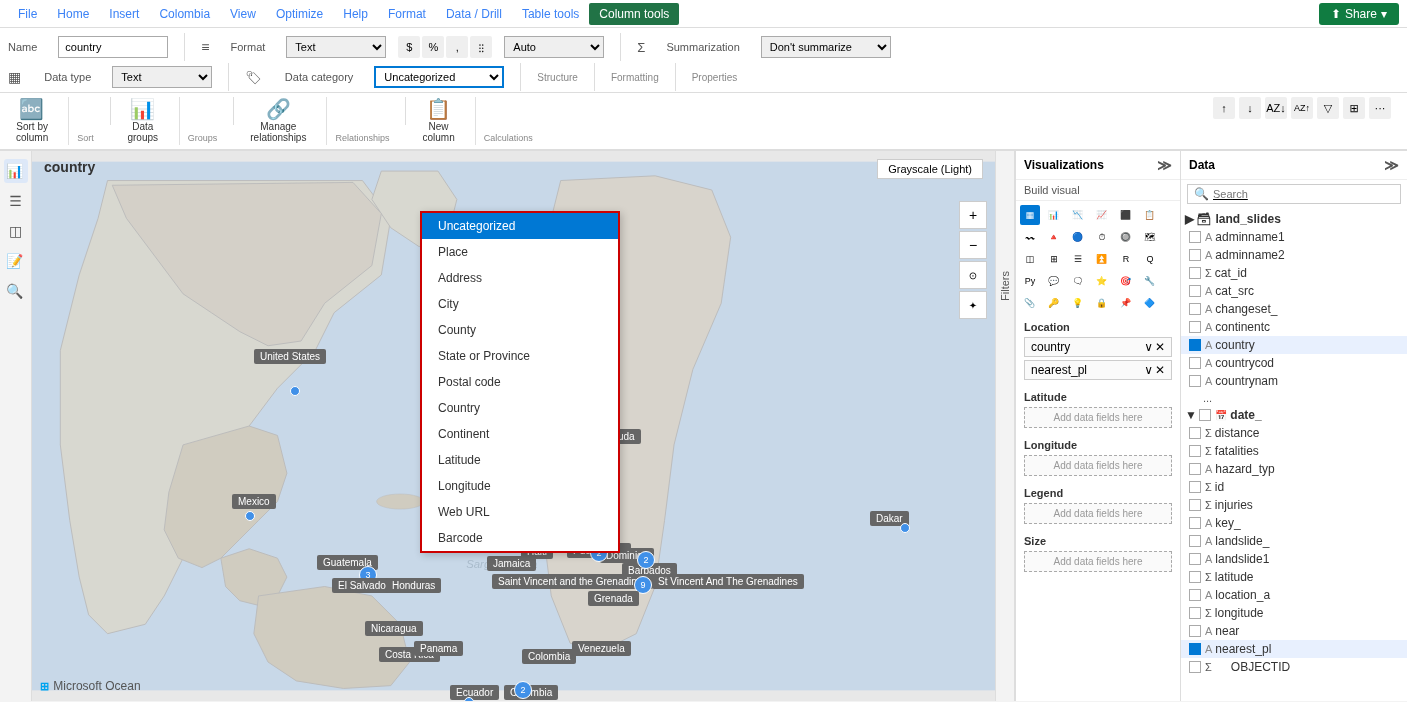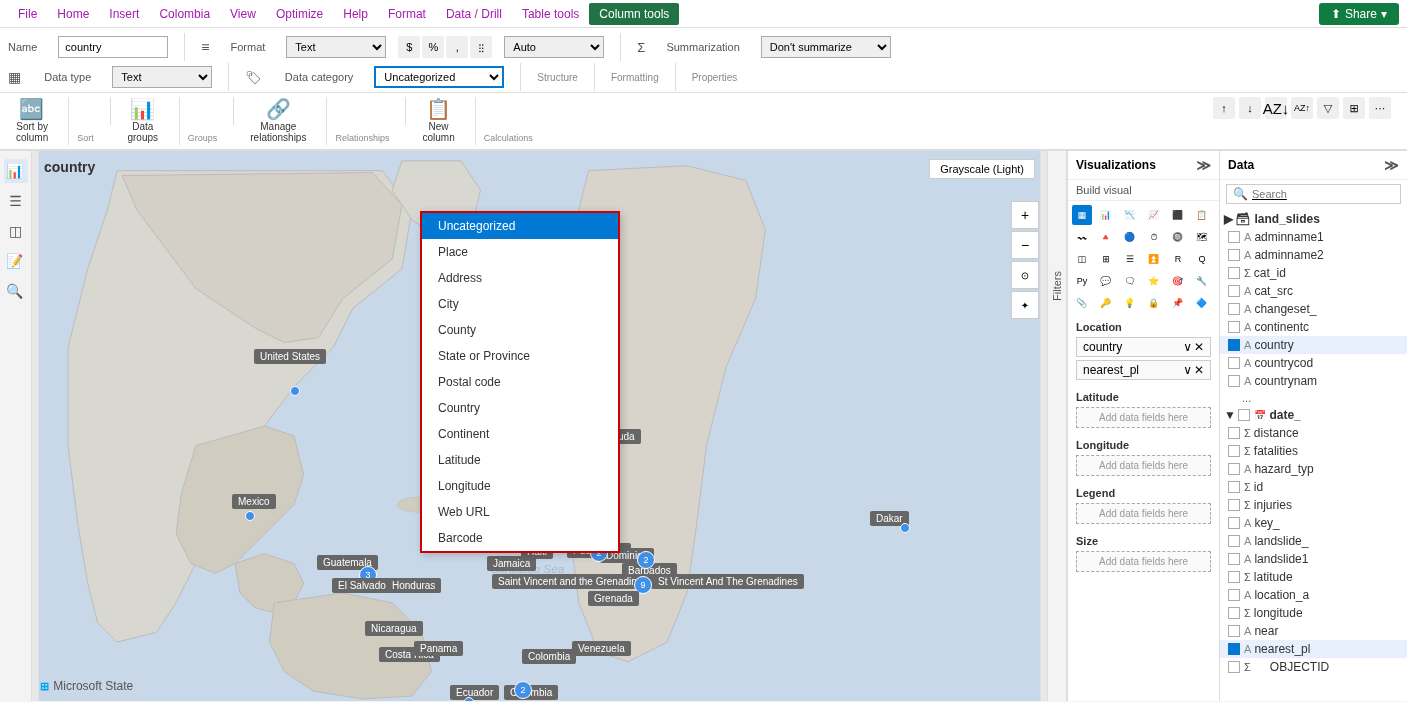--- a/index.html
+++ b/index.html
@@ -4,21 +4,21 @@
   <style>
     * { box-sizing: border-box; margin: 0; padding: 0; font-family: 'Segoe UI', Arial, sans-serif; font-size: 12px; }
     body { width: 1407px; height: 702px; overflow: hidden; background: #f3f3f3; }
 
     
     .menu-bar {
       display: flex; align-items: center; background: #fff; border-bottom: 1px solid #ddd;
       height: 28px; padding: 0 8px;
     }
     .menu-item {
-      padding: 4px 10px; cursor: pointer; color: #a21caf; font-size: 12px;
+      padding: 4px 10px; cursor: pointer; color: #3b82f6; font-size: 12px;
     }
     .menu-item.active { background: #217346; color: #fff; border-radius: 2px; }
     .share-btn {
       margin-left: auto; background: #107c41; color: #fff; border: none;
       padding: 4px 12px; border-radius: 3px; cursor: pointer; font-size: 12px;
       display: flex; align-items: center; gap: 4px;
     }
 
     
     .ribbon {
@@ -136,21 +136,21 @@
     .filter-panel {
       width: 20px; background: #f3f3f3; border-left: 1px solid #ddd; border-right: 1px solid #ddd;
       display: flex; flex-direction: column; align-items: center; padding-top: 120px;
     }
     .filter-label {
       writing-mode: vertical-rl; transform: rotate(180deg); font-size: 11px; color: #555; cursor: pointer;
     }
 
     
     .right-panel {
-      width: 340px; background: #fff; border-left: 1px solid #ddd; display: flex;
+      width: 392px; background: #fff; border-left: 1px solid #ddd; display: flex;
     }
     .viz-panel {
       width: 165px; border-right: 1px solid #ddd; display: flex; flex-direction: column;
     }
     .data-panel {
       flex: 1; display: flex; flex-direction: column;
     }
     .panel-header {
       display: flex; align-items: center; justify-content: space-between;
       padding: 6px 8px; border-bottom: 1px solid #eee; font-size: 12px; font-weight: 600;
@@ -335,21 +335,21 @@
       <span class="ribbon-btn-icon">📋</span>
       <span class="ribbon-btn-label">New<br>column</span>
     </button>
   </div>
   <div style="font-size:9px;color:#888;align-self:flex-end;padding-bottom:2px;">Calculations</div>
   <div style="flex:1;"></div>
 
   <div style="display:flex;align-items:center;gap:4px;margin-right:8px;">
     <button class="format-icon-btn">↑</button>
     <button class="format-icon-btn">↓</button>
-    <button class="format-icon-btn" style="font-size:15px;">AZ↓</button>
+    <button class="format-icon-btn" style="font-size:11px;">AZ↓</button>
     <button class="format-icon-btn" style="font-size:9px;">AZ↑</button>
     <button class="format-icon-btn">▽</button>
     <button class="format-icon-btn">⊞</button>
     <button class="format-icon-btn">···</button>
   </div>
 </div>
 
 <div class="main-layout">
 
   <div class="left-panel">
@@ -450,21 +450,21 @@
 
     <div class="map-controls">
       <button class="map-ctrl-btn">+</button>
       <button class="map-ctrl-btn">−</button>
       <button class="map-ctrl-btn" style="font-size:10px;">⊙</button>
       <button class="map-ctrl-btn" style="font-size:10px;">✦</button>
     </div>
 
     <div class="ms-azure-badge">
       <span style="color:#00a4ef;font-weight:bold;font-size:11px;">⊞</span>
-      <span>Microsoft State</span>
+      <span>Microsoft Ocean</span>
     </div>
   </div>
 
   <div class="filter-panel">
     <span class="filter-label">Filters</span>
   </div>
 
   <div class="right-panel">
 
     <div class="viz-panel">

